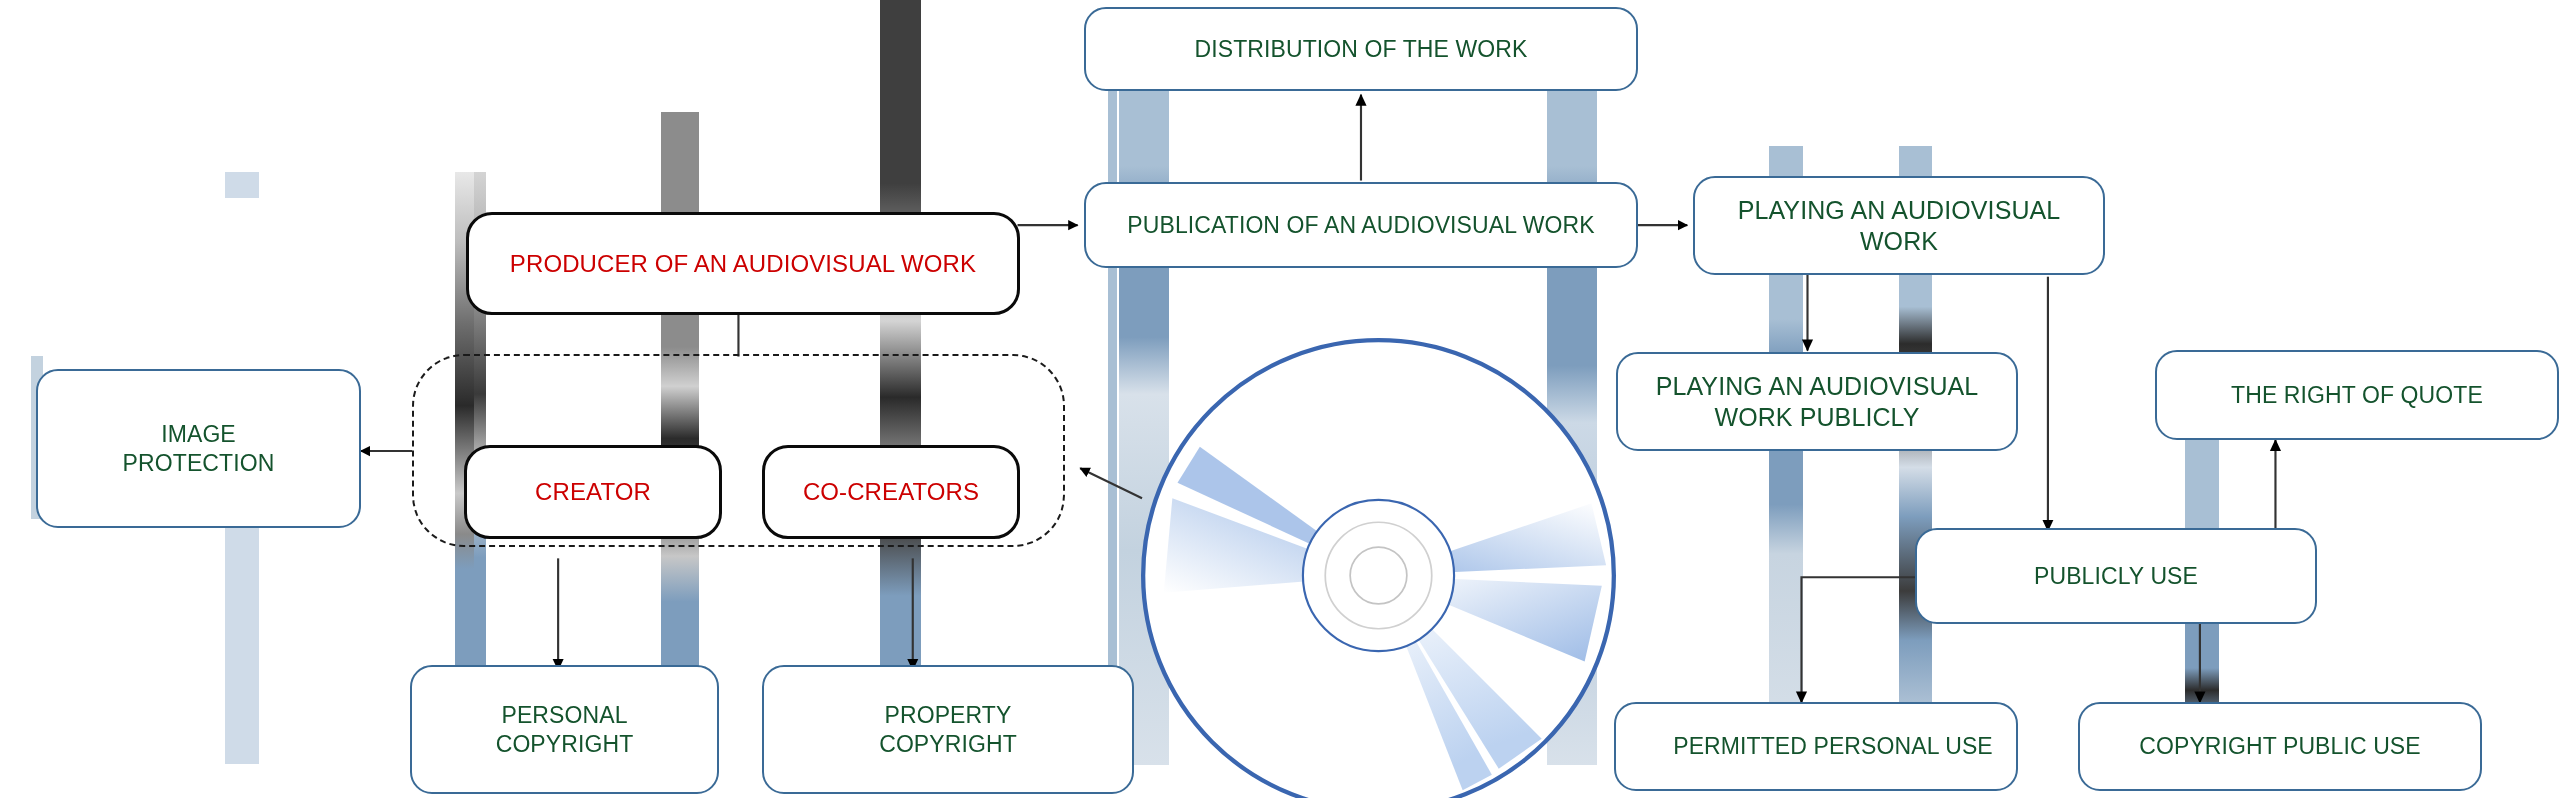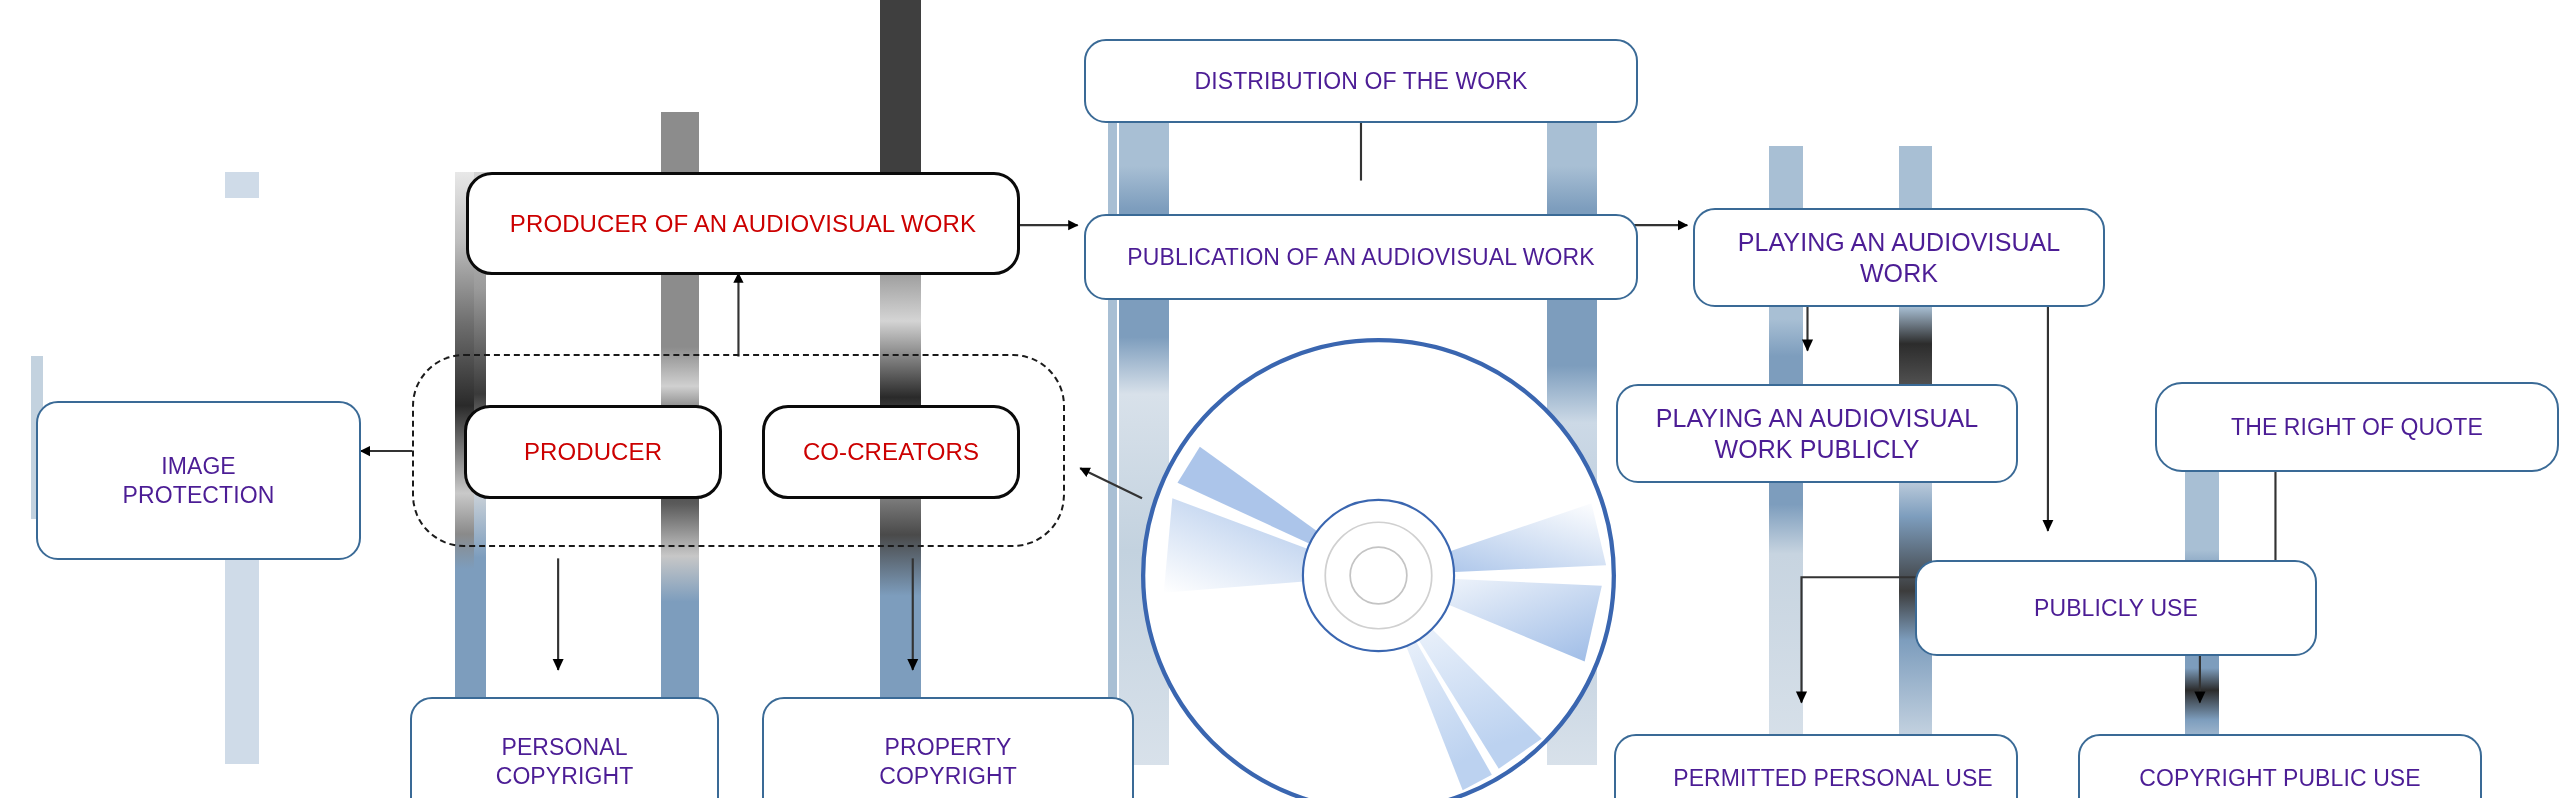--- a/index.html
+++ b/index.html
@@ -45,29 +45,29 @@
     line-height: 1.22;
     letter-spacing: 0.1px;
   }
   .node .lbl {
     display: block;
     padding: 0 12px;
     white-space: pre-line;
   }
   .node.blue {
     border: 2.6px solid #3a6a96;
-    color: #4c1d95;
+    color: #14532d;
     font-size: 23px;
-    margin-top: 32px;
   }
   .node.black-red {
     border: 3.4px solid #0a0a0a;
     color: #cc0000;
     font-size: 24px;
     border-radius: 26px;
+    margin-top: 40px;
   }
   .node.small {
     font-size: 25px;
   }
 
   
   .dashed-group {
     position: absolute;
     box-sizing: border-box;
     border: 2.6px dashed #1a1a1a;
@@ -183,21 +183,21 @@
   <div class="node blue" style="left:36px; top:369px; width:325px; height:159px;">
     <span class="lbl">IMAGE
 PROTECTION</span>
   </div>
 
   <div class="node black-red" style="left:466px; top:172px; width:554px; height:103px;">
     <span class="lbl">PRODUCER OF AN AUDIOVISUAL WORK</span>
   </div>
 
   <div class="node black-red" style="left:464px; top:405px; width:258px; height:94px;">
-    <span class="lbl">PRODUCER</span>
+    <span class="lbl">CREATOR</span>
   </div>
 
   <div class="node black-red" style="left:762px; top:405px; width:258px; height:94px;">
     <span class="lbl">CO-CREATORS</span>
   </div>
 
   <div class="node blue" style="left:410px; top:665px; width:309px; height:129px;">
     <span class="lbl">PERSONAL
 COPYRIGHT</span>
   </div>
@@ -218,21 +218,21 @@
   <div class="node blue small" style="left:1693px; top:176px; width:412px; height:99px;">
     <span class="lbl">PLAYING AN AUDIOVISUAL
 WORK</span>
   </div>
 
   <div class="node blue small" style="left:1616px; top:352px; width:402px; height:99px;">
     <span class="lbl">PLAYING AN AUDIOVISUAL
 WORK PUBLICLY</span>
   </div>
 
-  <div class="node blue" style="left:2155px; top:350px; width:404px; height:90px;border-radius:27px;">
+  <div class="node blue" style="left:2155px; top:350px; width:404px; height:90px;">
     <span class="lbl">THE RIGHT OF QUOTE</span>
   </div>
 
   <div class="node blue" style="left:1915px; top:528px; width:402px; height:96px;">
     <span class="lbl">PUBLICLY USE</span>
   </div>
 
   <div class="node blue" style="left:1614px; top:702px; width:404px; height:89px;padding-left:34px;">
     <span class="lbl">PERMITTED PERSONAL USE</span>
   </div>

